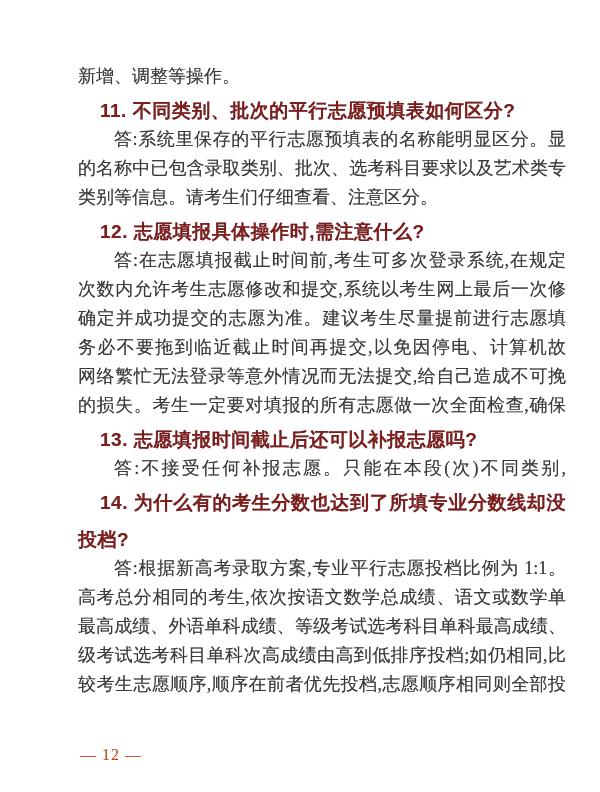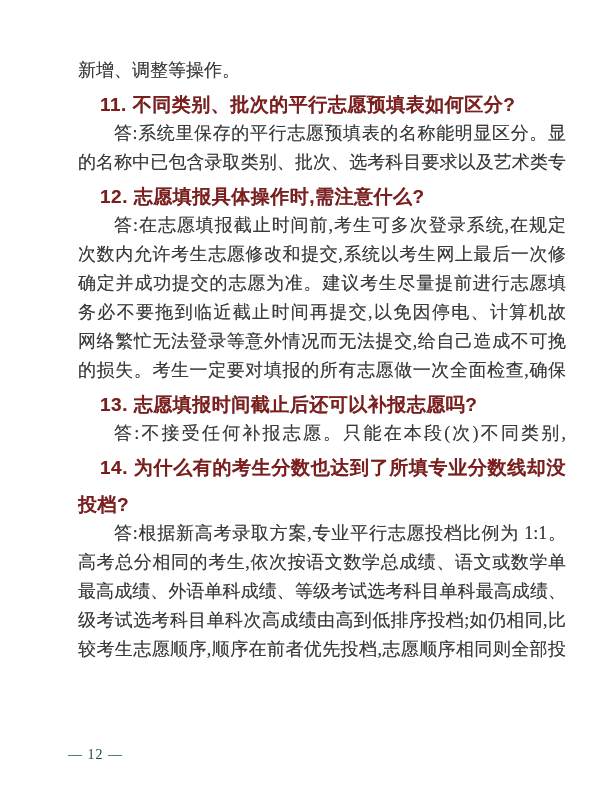--- a/index.html
+++ b/index.html
@@ -11,21 +11,21 @@
   .page {
     position: relative;
     width: 600px;
     height: 792px;
     background: #ffffff;
     overflow: hidden;
   }
   .textblock {
     position: absolute;
     left: 78px;
-    top: 56px;
+    top: 62px;
     width: 488px;
   }
   .line {
     font-family: "Liberation Serif", "DejaVu Serif", serif;
     font-size: 18px;
     line-height: 29px;
     height: 29px;
     color: #3a3a3a;
     text-shadow: 0 0 0.5px rgba(90,90,90,0.65);
     overflow: hidden;
@@ -45,38 +45,39 @@
     margin-top: 5px;
     font-size: 19px;
     letter-spacing: 0.5px;
   }
   .h.cont {
     padding-left: 0;
     margin-top: 8px;
   }
   .pagenum {
     position: absolute;
-    left: 68px;
+    left: 80px;
     top: 746px;
     font-family: "Liberation Serif", "DejaVu Serif", serif;
-    font-size: 14px;
+    font-size: 16px;
     line-height: 18px;
-    color: #14532d;
+    color: #c2410c;
     letter-spacing: 1px;
   }
 </style>
 </head>
 <body>
 
 <div class="page">
   <div class="textblock">
     <div class="line">新增、调整等操作。</div>
     <div class="line h">11. 不同类别、批次的平行志愿预填表如何区分?</div>
     <div class="line ind full">答:系统里保存的平行志愿预填表的名称能明显区分。显示</div>
     <div class="line full">的名称中已包含录取类别、批次、选考科目要求以及艺术类专业</div>
+    <div class="line">类别等信息。请考生们仔细查看、注意区分。</div>
     <div class="line h">12. 志愿填报具体操作时,需注意什么?</div>
     <div class="line ind full">答:在志愿填报截止时间前,考生可多次登录系统,在规定</div>
     <div class="line full">次数内允许考生志愿修改和提交,系统以考生网上最后一次修改</div>
     <div class="line full">确定并成功提交的志愿为准。建议考生尽量提前进行志愿填报,</div>
     <div class="line full">务必不要拖到临近截止时间再提交,以免因停电、计算机故障、</div>
     <div class="line full">网络繁忙无法登录等意外情况而无法提交,给自己造成不可挽回</div>
     <div class="line full">的损失。考生一定要对填报的所有志愿做一次全面检查,确保志</div>
     <div class="line h">13. 志愿填报时间截止后还可以补报志愿吗?</div>
     <div class="line ind full">答:不接受任何补报志愿。只能在本段(次)不同类别,</div>
     <div class="line h full">14. 为什么有的考生分数也达到了所填专业分数线却没有被</div>

